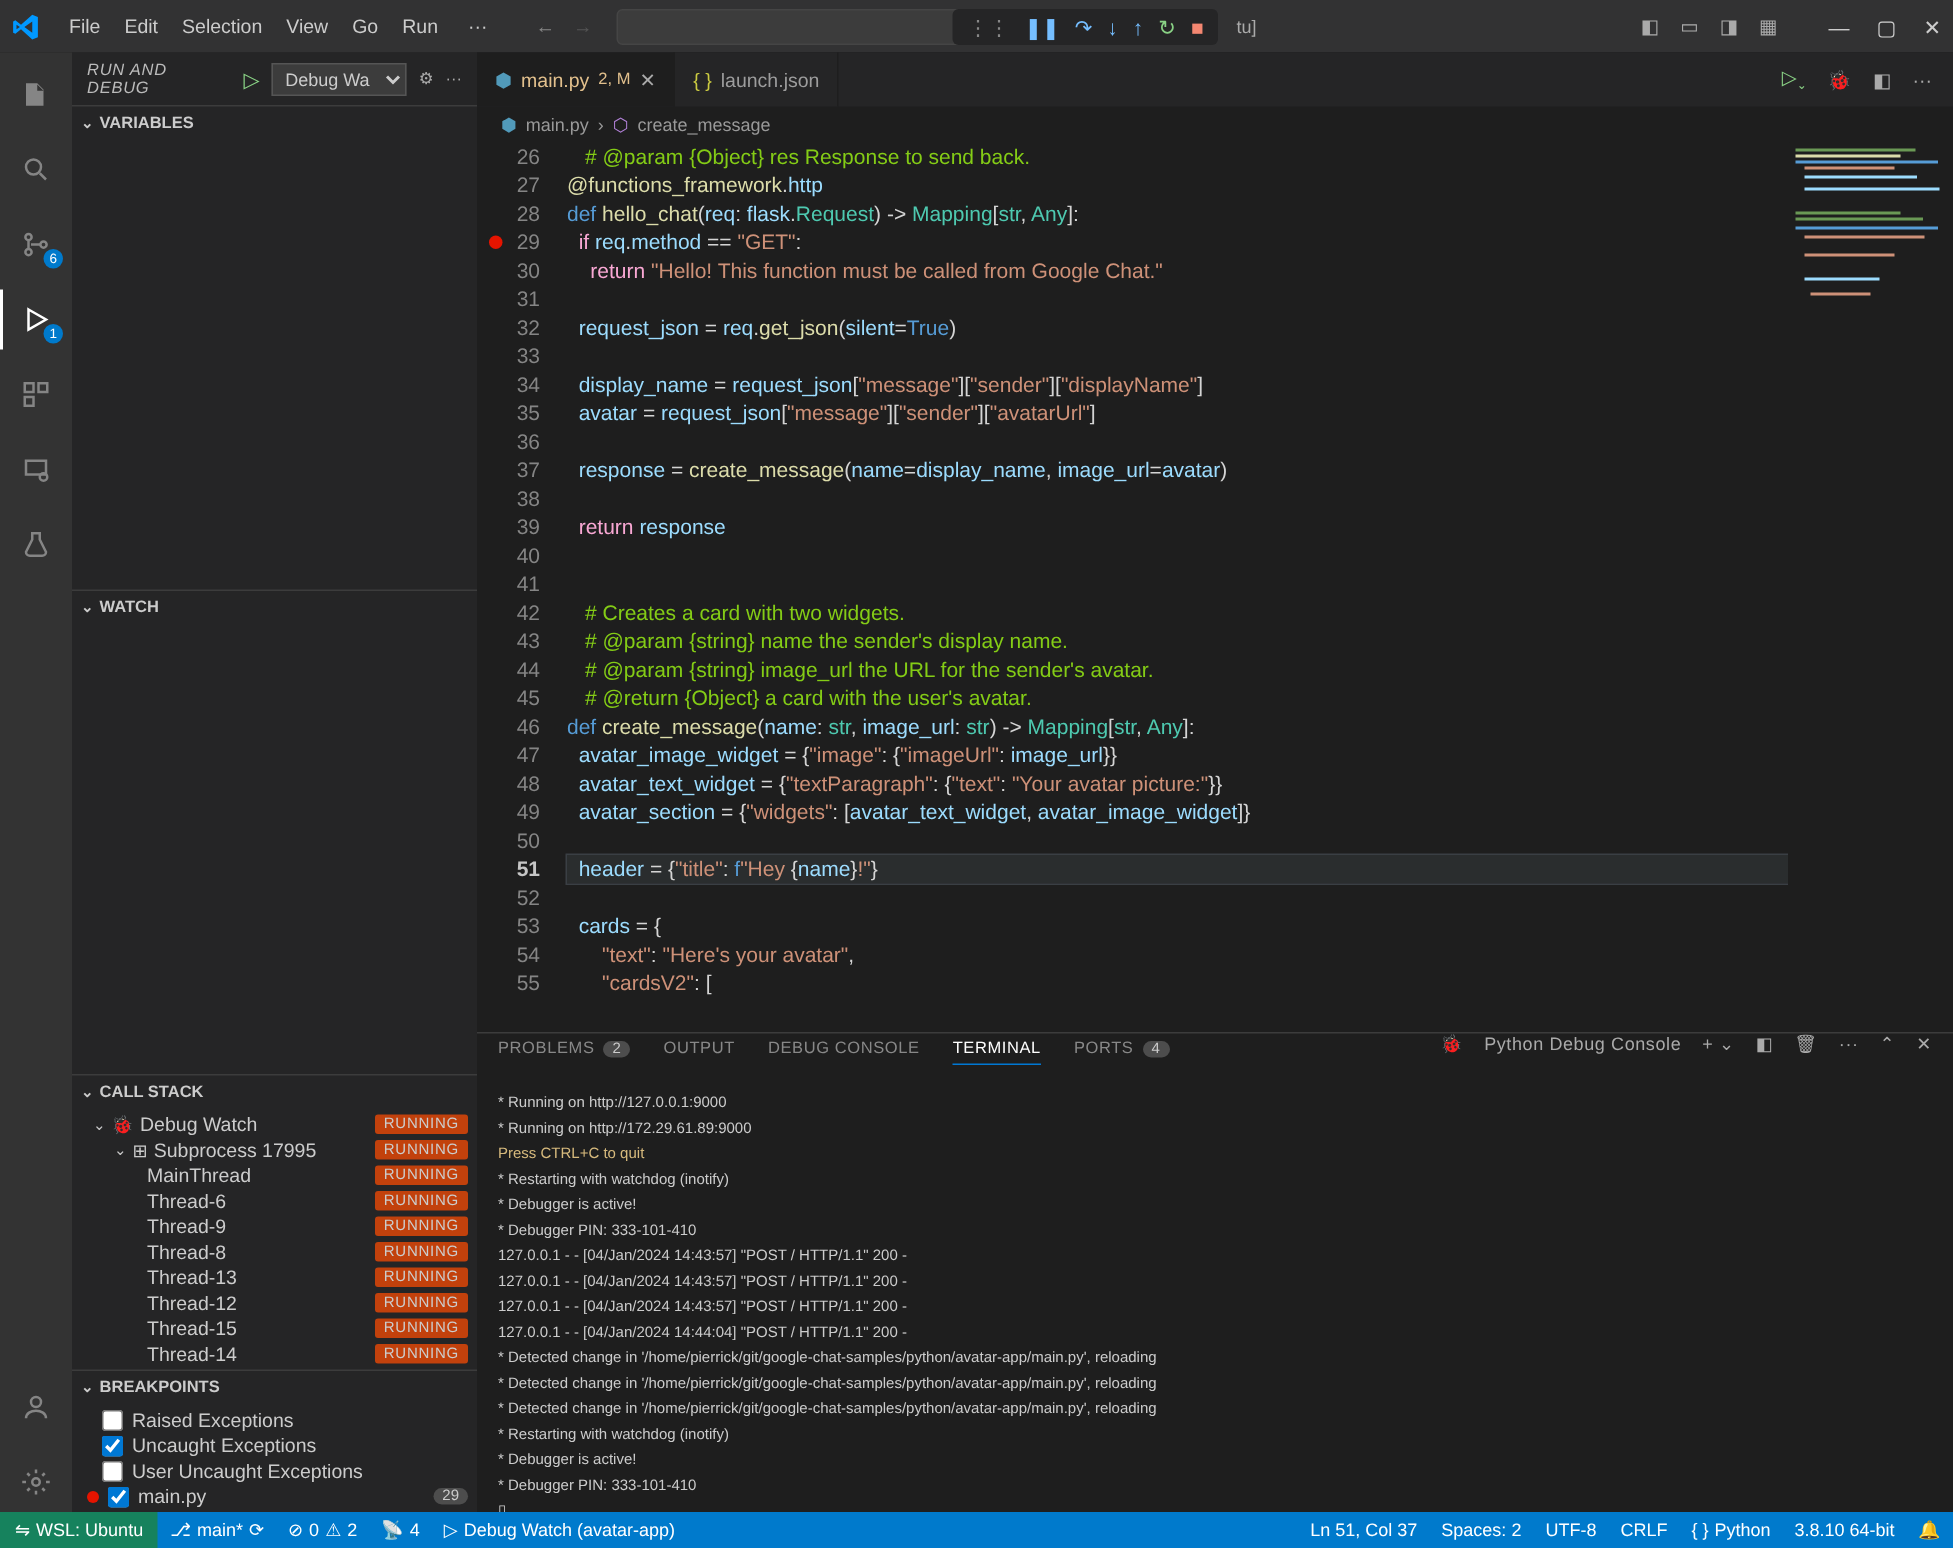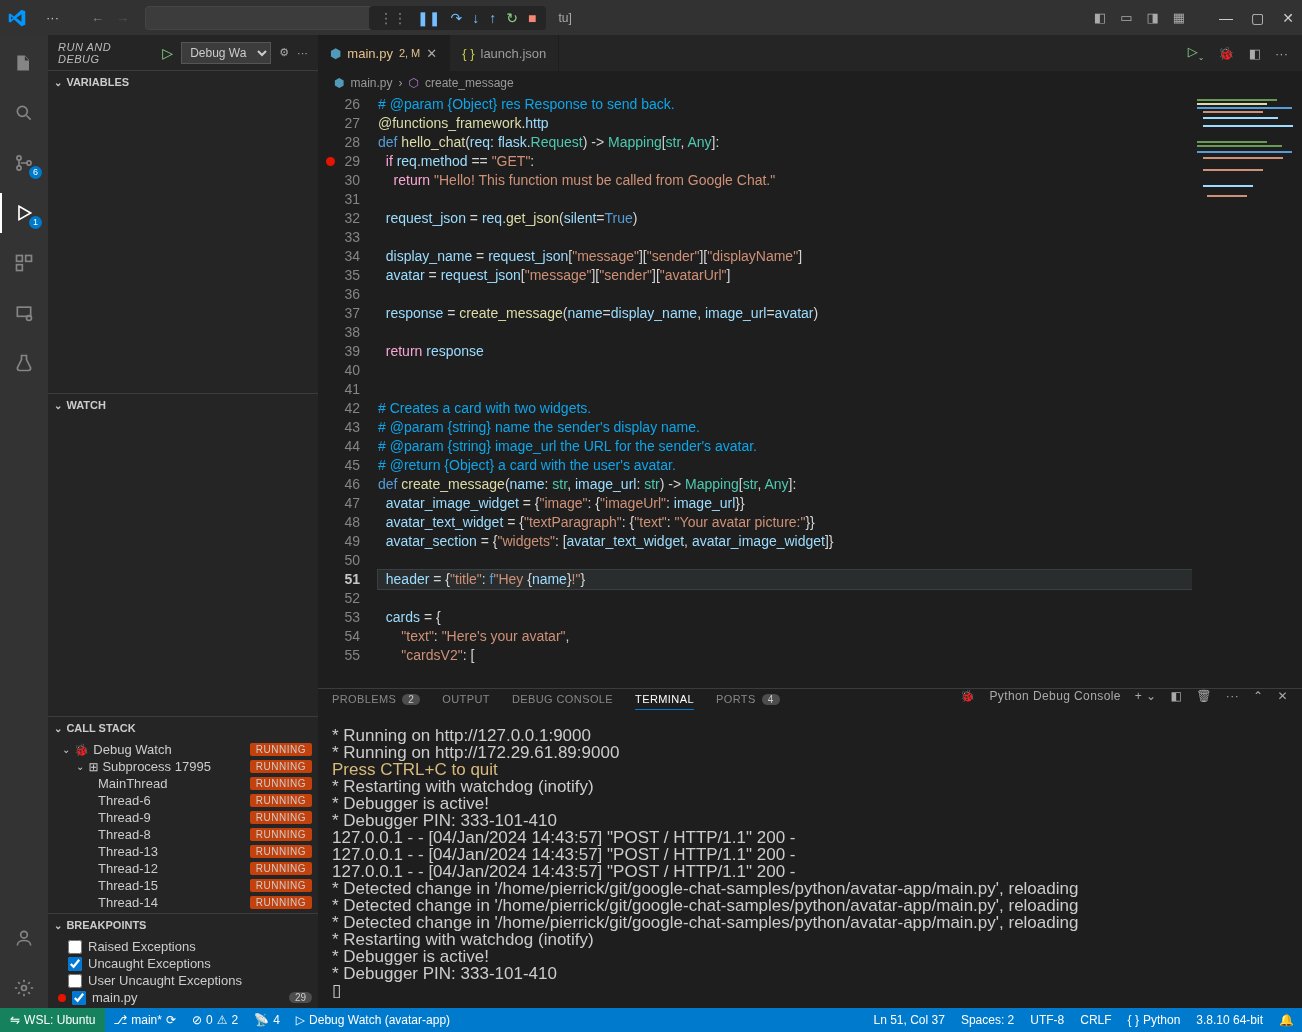--- a/index.html
+++ b/index.html
@@ -54,59 +54,67 @@
 .editor-actions { margin-left:auto; display:flex; align-items:center; gap:14px; padding:0 14px; color:#aaa;}
 .breadcrumb { height:24px; display:flex; align-items:center; padding:0 16px; font-size:12px; color:#999; gap:6px;}
 .breadcrumb .bc-icon { color:#519aba; }
 .editor-wrap { flex:1; display:flex; min-height:0; position:relative;}
 .gutter { width:54px; text-align:right; padding-right:12px; color:#858585; font-family:Consolas,monospace; font-size:14px; line-height:19px; padding-top:0; user-select:none; position:relative;}
 .gutter .ln { height:19px; }
 .gutter .bp-glyph { position:absolute; left:8px; width:9px; height:9px; border-radius:50%; background:#e51400; }
 .code { flex:1; font-family:Consolas,monospace; font-size:14px; line-height:19px; white-space:pre; overflow:hidden; padding-left:6px; position:relative;}
 .code .line { height:19px; }
 .code .line.current { background:#2a2d2e; outline:1px solid #3a3f44;}
-.c-comment { color:#0ea5e9; }
+.c-comment { color:#84cc16;margin-left:12px; }
 .c-deco { color:#dcdcaa; }
 .c-kw { color:#f9a8d4; }
 .c-def { color:#569cd6; }
 .c-func { color:#dcdcaa; }
 .c-param { color:#9cdcfe; }
 .c-type { color:#4ec9b0; }
 .c-str { color:#ce9178; }
 .c-var { color:#9cdcfe; }
 .c-op { color:#d4d4d4; }
 .c-const { color:#569cd6;margin-top:40px; }
 .minimap { width:110px; background:#1e1e1e; border-left:1px solid #1e1e1e; position:relative; overflow:hidden;}
 .minimap .blob { position:absolute; height:2px; }
 
 .panel { height:320px; border-top:1px solid #3c3c3c; display:flex; flex-direction:column; background:#1e1e1e;}
 .panel-tabs { height:34px; display:flex; align-items:flex-start; padding:0 14px; gap:22px; font-size:11px; color:#888; letter-spacing:0.4px;}
 .panel-tabs .ptab { cursor:pointer; display:flex; align-items:center; gap:6px; padding:4px 0;}
 .panel-tabs .ptab.active { color:#fff; border-bottom:1px solid #0078d4; }
 .panel-tabs .count { background:#4d4d4d; color:#ccc; border-radius:8px; padding:0 6px; font-size:10px;}
 .panel-tabs .spacer { flex:1; }
 .panel-tabs .right-tools { display:flex; align-items:center; gap:14px; color:#aaa; font-size:12px;}
-.panel-body { flex:1; overflow:hidden; padding:4px 14px; font-family:Consolas,monospace; font-size:17px; line-height:17px; color:#ccc; }
+.panel-body { flex:1; overflow:hidden; padding:4px 14px; font-family:Consolas,monospace; font-size:10px; line-height:17px; color:#ccc; }
 .panel-body .yellow { color:#d7ba7d; }
 
 .statusbar { height:24px; background:#007acc; color:#fff; display:flex; align-items:center; font-size:12px; flex-shrink:0; }
 .statusbar .sb-item { padding:0 8px; display:flex; align-items:center; gap:4px; height:100%; cursor:pointer;}
 .statusbar .remote { background:#16825d; padding:0 10px; }
 .statusbar .spacer { flex:1; }
 svg { width:1em; height:1em; vertical-align:middle; }
 .variables-body, .watch-body { flex:1; }
 #variables-section { display:flex; flex-direction:column; }
 </style>
 </head>
 <body>
 
 <div class="titlebar">
   <svg class="logo" viewBox="0 0 24 24">
       <path fill="#0098ff" d="M23 3l-5-2-10 9L3 6 1 7v10l2 1 5-4 10 9 5-2V3zM4 14v-4l3 2-3 2zm14 3l-7-5 7-5v10z"></path>
     </svg>
+  <div id="menus" style="display: inline-flex;">
+      <span class="menu-item">File</span>
+      <span class="menu-item">Edit</span>
+      <span class="menu-item">Selection</span>
+      <span class="menu-item">View</span>
+      <span class="menu-item">Go</span>
+      <span class="menu-item">Run</span>
+    </div>
   <span class="menu-item">···</span>
   <div class="nav-arrows">
     <span>←</span>
     <span style="opacity:.4">→</span>
   </div>
   <div class="search"></div>
   <div class="debug-toolbar">
     <span style="color:#888">⋮⋮</span>
     <span style="color:#75beff">❚❚</span>
     <span style="color:#75beff">↷</span>
@@ -416,20 +424,21 @@
       <div class="panel-body" id="terminal-body">
           <div> * Running on http://127.0.0.1:9000</div>
           <div> * Running on http://172.29.61.89:9000</div>
           <div class="yellow">Press CTRL+C to quit</div>
           <div> * Restarting with watchdog (inotify)</div>
           <div> * Debugger is active!</div>
           <div> * Debugger PIN: 333-101-410</div>
           <div>127.0.0.1 - - [04/Jan/2024 14:43:57] "POST / HTTP/1.1" 200 -</div>
           <div>127.0.0.1 - - [04/Jan/2024 14:43:57] "POST / HTTP/1.1" 200 -</div>
           <div>127.0.0.1 - - [04/Jan/2024 14:43:57] "POST / HTTP/1.1" 200 -</div>
+          <div>127.0.0.1 - - [04/Jan/2024 14:44:04] "POST / HTTP/1.1" 200 -</div>
           <div> * Detected change in '/home/pierrick/git/google-chat-samples/python/avatar-app/main.py', reloading</div>
           <div> * Detected change in '/home/pierrick/git/google-chat-samples/python/avatar-app/main.py', reloading</div>
           <div> * Detected change in '/home/pierrick/git/google-chat-samples/python/avatar-app/main.py', reloading</div>
           <div> * Restarting with watchdog (inotify)</div>
           <div> * Debugger is active!</div>
           <div> * Debugger PIN: 333-101-410</div>
           <div>▯</div>
         </div>
     </div>
   </div>

